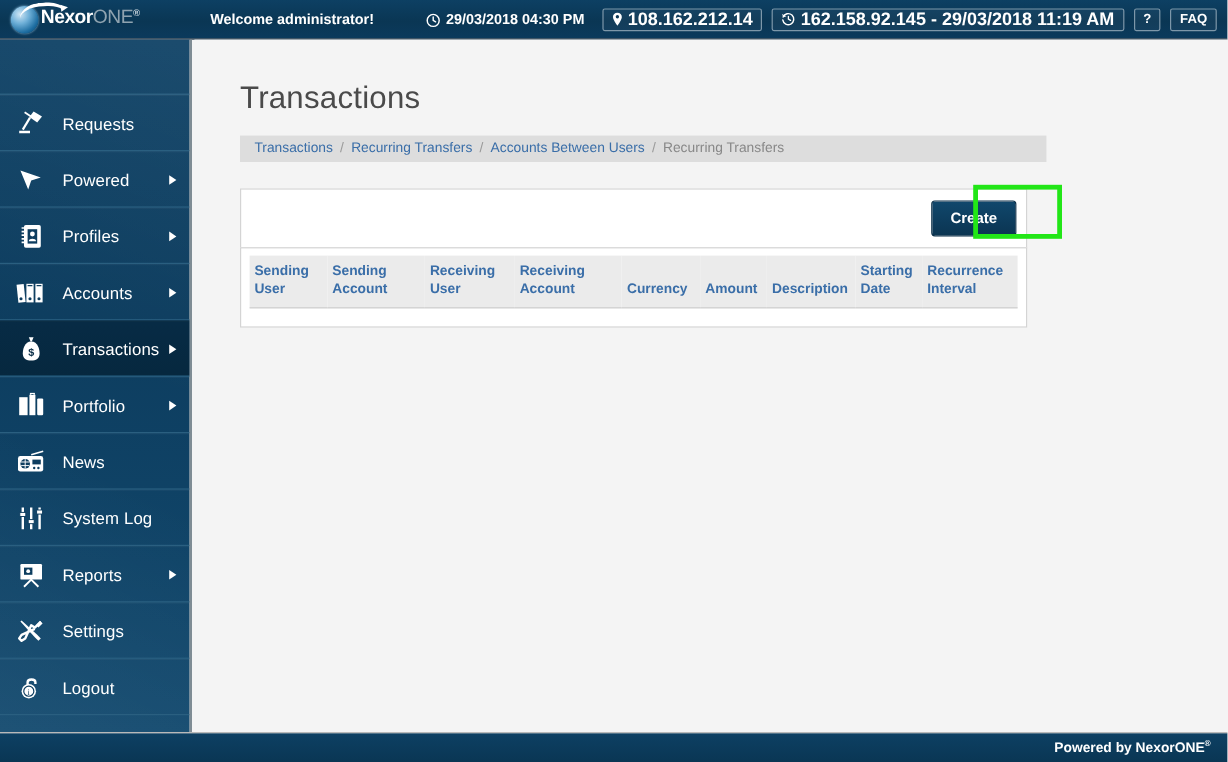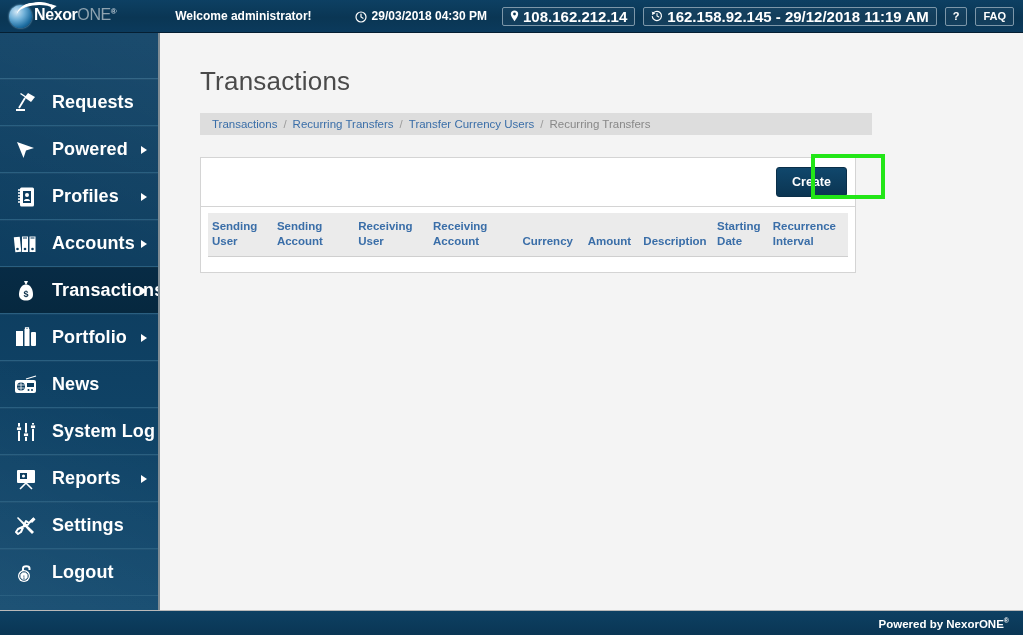--- a/index.html
+++ b/index.html
@@ -107,21 +107,21 @@
     color: #ffffff; cursor: pointer;
   }
   .nav-item.active {
     background: linear-gradient(180deg, #072b45 0%, #06283f 100%);
   }
   .nav-ico {
     width: 52px; display: flex; align-items: center; justify-content: center;
     flex: 0 0 52px;
   }
   .nav-label {
-    font-size: 18px; font-weight: bold; letter-spacing: 0.1px;
+    font-size: 14px; font-weight: normal; letter-spacing: 0.1px;
     color: #ffffff;
   }
   .nav-arrow {
     position: absolute; right: 11px; top: 50%; transform: translateY(-50%);
     width: 0; height: 0;
     border-left: 6px solid #ffffff;
     border-top: 4px solid transparent;
     border-bottom: 4px solid transparent;
   }
 
@@ -248,21 +248,21 @@
       </div>
 
       <div class="pill">
         <span>
           <svg class="svg-ico" width="12" height="12" viewBox="0 0 12 12">
             <path d="M1.6 4.2 A4.6 4.6 0 1 1 1.3 6.6" fill="none" stroke="#ffffff" stroke-width="1.2" stroke-linecap="round"></path>
             <path d="M0.6 1.6 L1.8 4.4 L4.4 3.6 Z" fill="#ffffff"></path>
             <path d="M6 3.6 V6 L7.8 7" fill="none" stroke="#ffffff" stroke-width="1.1" stroke-linecap="round"></path>
           </svg>
         </span>
-        <span>162.158.92.145 - 29/12/2018 11:19 AM</span>
+        <span>162.158.92.145 - 29/03/2018 11:19 AM</span>
       </div>
 
       <div class="pill-sq">?</div>
       <div class="pill-sq">FAQ</div>
     </div>
   </div>
 
   <div class="sidebar">
     <div class="nav-spacer"></div>
 
@@ -409,21 +409,21 @@
 
   <div class="main">
 
     <div class="page-title">Transactions</div>
 
     <div class="breadcrumb">
       <span class="crumb-link">Transactions</span>
       <span class="crumb-sep">/</span>
       <span class="crumb-link">Recurring Transfers</span>
       <span class="crumb-sep">/</span>
-      <span class="crumb-link">Transfer Currency Users</span>
+      <span class="crumb-link">Accounts Between Users</span>
       <span class="crumb-sep">/</span>
       <span class="crumb-current">Recurring Transfers</span>
     </div>
 
     <div class="panel">
       <div class="create-btn">Create</div>
       <div class="highlight-box"></div>
     </div>
 
 

